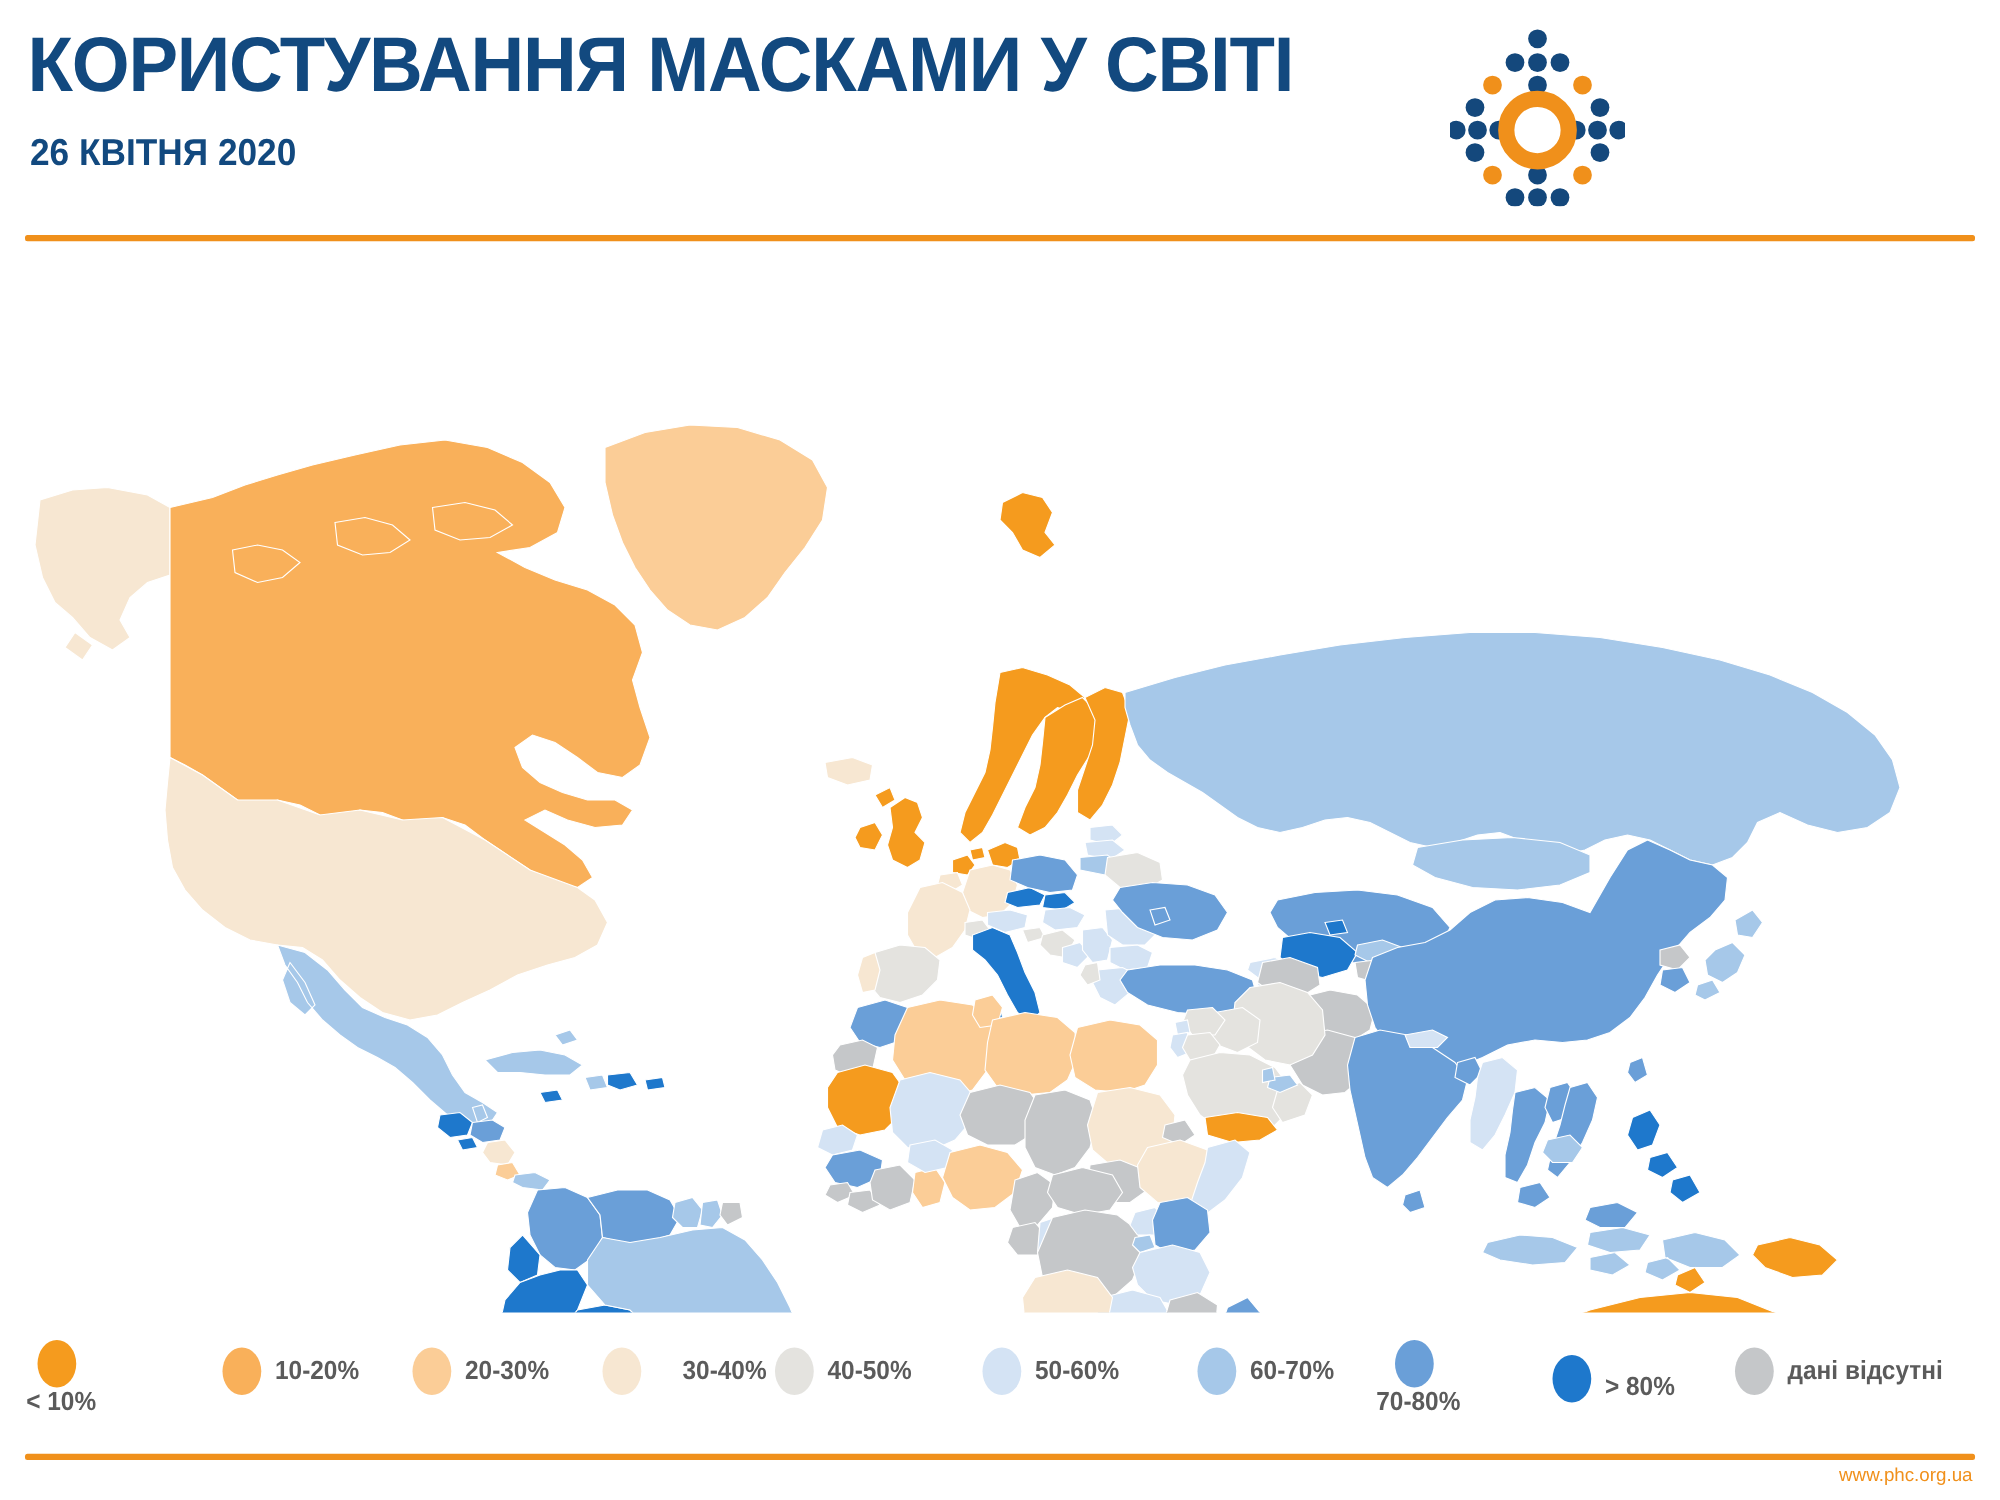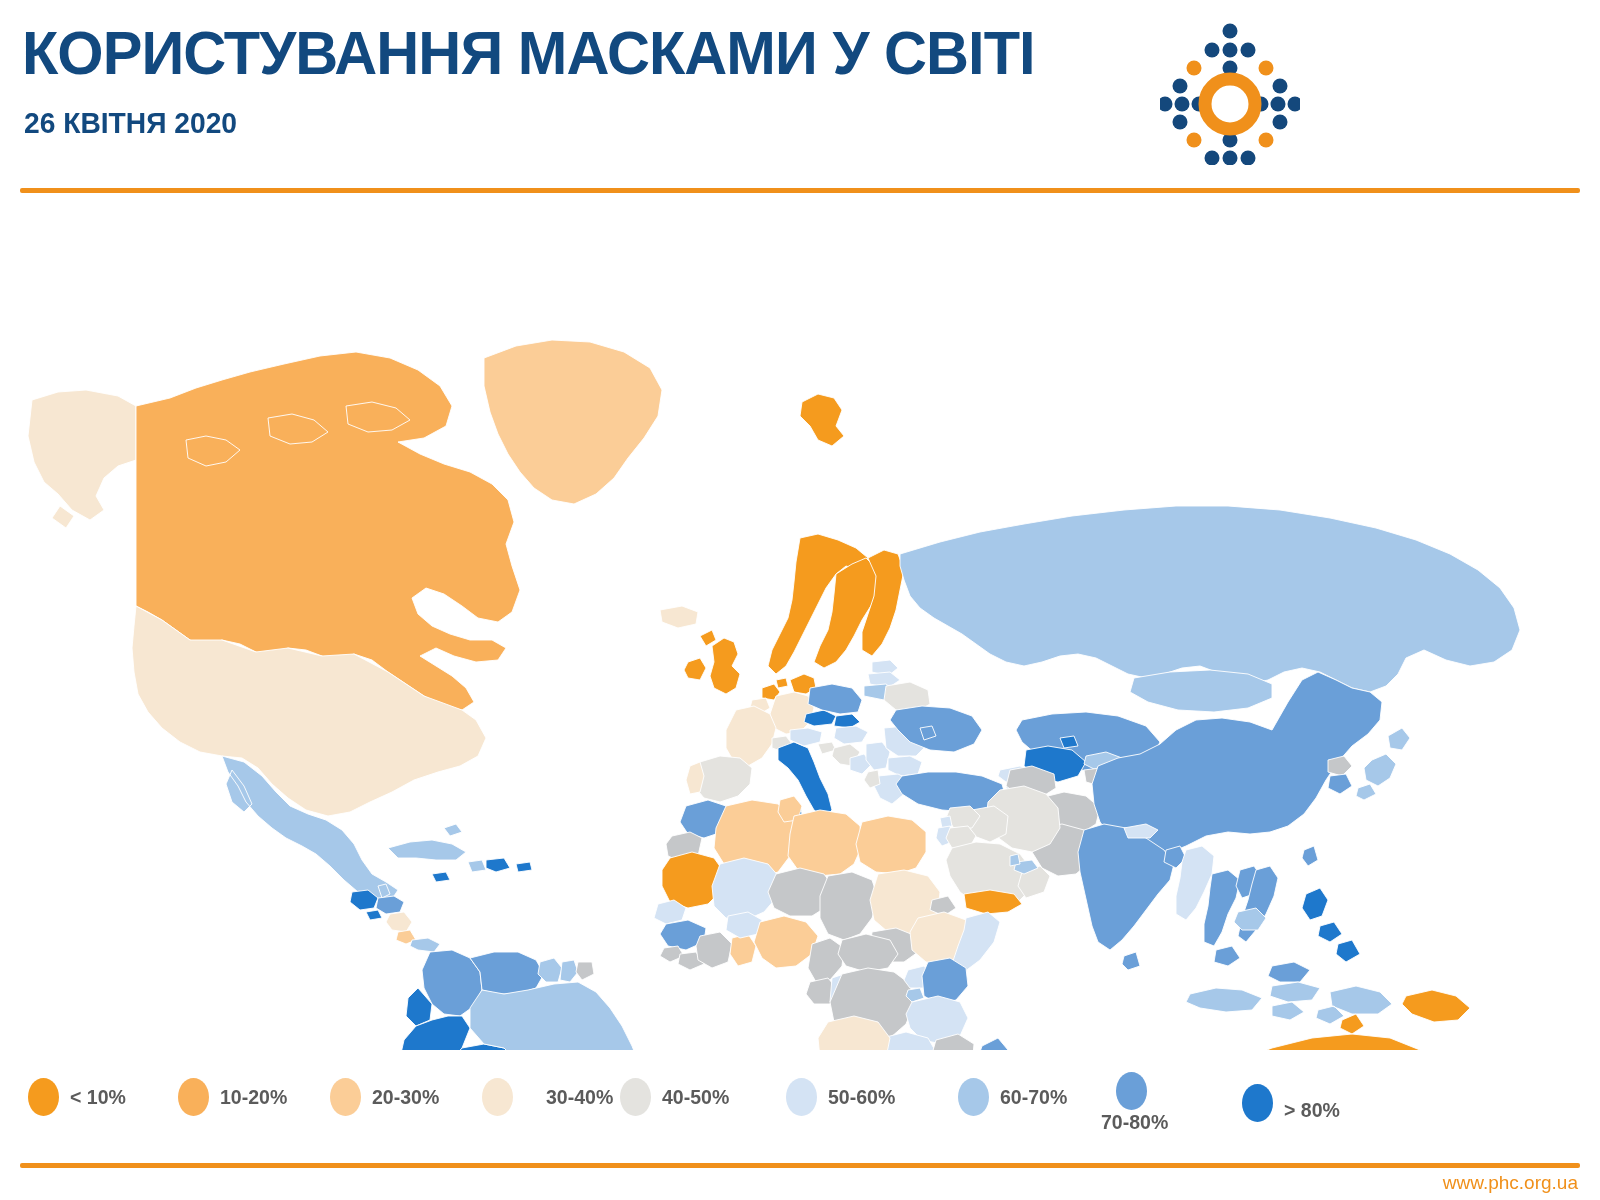--- a/index.html
+++ b/index.html
@@ -37,21 +37,21 @@
   #legend{position:absolute;left:0;top:1072px;width:1600px;height:58px;}
   .legend-item{position:absolute;top:0;height:50px;display:flex;align-items:center;}
   .swatch{width:31px;height:38px;border-radius:50%;flex:0 0 auto;}
   .legend-label{
     margin-left:11px;font-size:21px;font-weight:bold;color:#5b5b5b;
     white-space:nowrap;transform:scaleX(0.93);transform-origin:left center;
   }
   
   #footer-url{
     position:absolute;right:22px;top:1172px;
-    font-size:19px;color:#f0901b;white-space:nowrap;
+    font-size:15px;color:#f0901b;white-space:nowrap;
   }
 </style>
 </head>
 <body>
 
 <div id="header">
   <div id="title">КОРИСТУВАННЯ МАСКАМИ У СВІТІ</div>
   <div id="subtitle">26 КВІТНЯ 2020</div>
 
   <div id="logo">
@@ -400,21 +400,21 @@
 <path fill="#6a9fd8" d="M856 898 L882 892 L908 896 L926 906 L930 926 L918 944 L898 956 L874 958 L854 950 L842 934 L842 914 Z"></path>
 
 <path fill="#c5c7c9" d="M896 928 L910 926 L914 938 L900 942 L892 936 Z"></path>
 
 <path fill="#6a9fd8" d="M982 836 L998 828 L1008 840 L1004 862 L996 884 L986 902 L974 906 L968 892 L972 872 L976 854 Z"></path>
 
 </svg>
 </div>
 
 <div id="legend">
-    <div class="legend-item" style="left: 28px;">
+    <div class="legend-item" style="left: 10px; flex-direction: column;">
       <div class="swatch" style="background: rgb(245, 155, 30);"></div>
       <div class="legend-label">&lt; 10%</div>
     </div>
     <div class="legend-item" style="left: 178px;">
       <div class="swatch" style="background: rgb(249, 176, 90);"></div>
       <div class="legend-label">10-20%</div>
     </div>
     <div class="legend-item" style="left: 330px;">
       <div class="swatch" style="background: rgb(251, 205, 151);"></div>
       <div class="legend-label">20-30%</div>
@@ -436,16 +436,20 @@
       <div class="legend-label">60-70%</div>
     </div>
     <div class="legend-item" style="left: 1090px; flex-direction: column;">
       <div class="swatch" style="background: rgb(106, 159, 216);"></div>
       <div class="legend-label">70-80%</div>
     </div>
     <div class="legend-item" style="left: 1242px; align-items: flex-end;">
       <div class="swatch" style="background: rgb(30, 120, 204);"></div>
       <div class="legend-label">&gt; 80%</div>
     </div>
+    <div class="legend-item" style="left: 1388px;">
+      <div class="swatch" style="background: rgb(197, 199, 201);"></div>
+      <div class="legend-label">дані відсутні</div>
+    </div>
   </div>
 
 <div class="rule" id="rule-bottom"></div>
 <div id="footer-url">www.phc.org.ua</div>
 
 </body></html>

